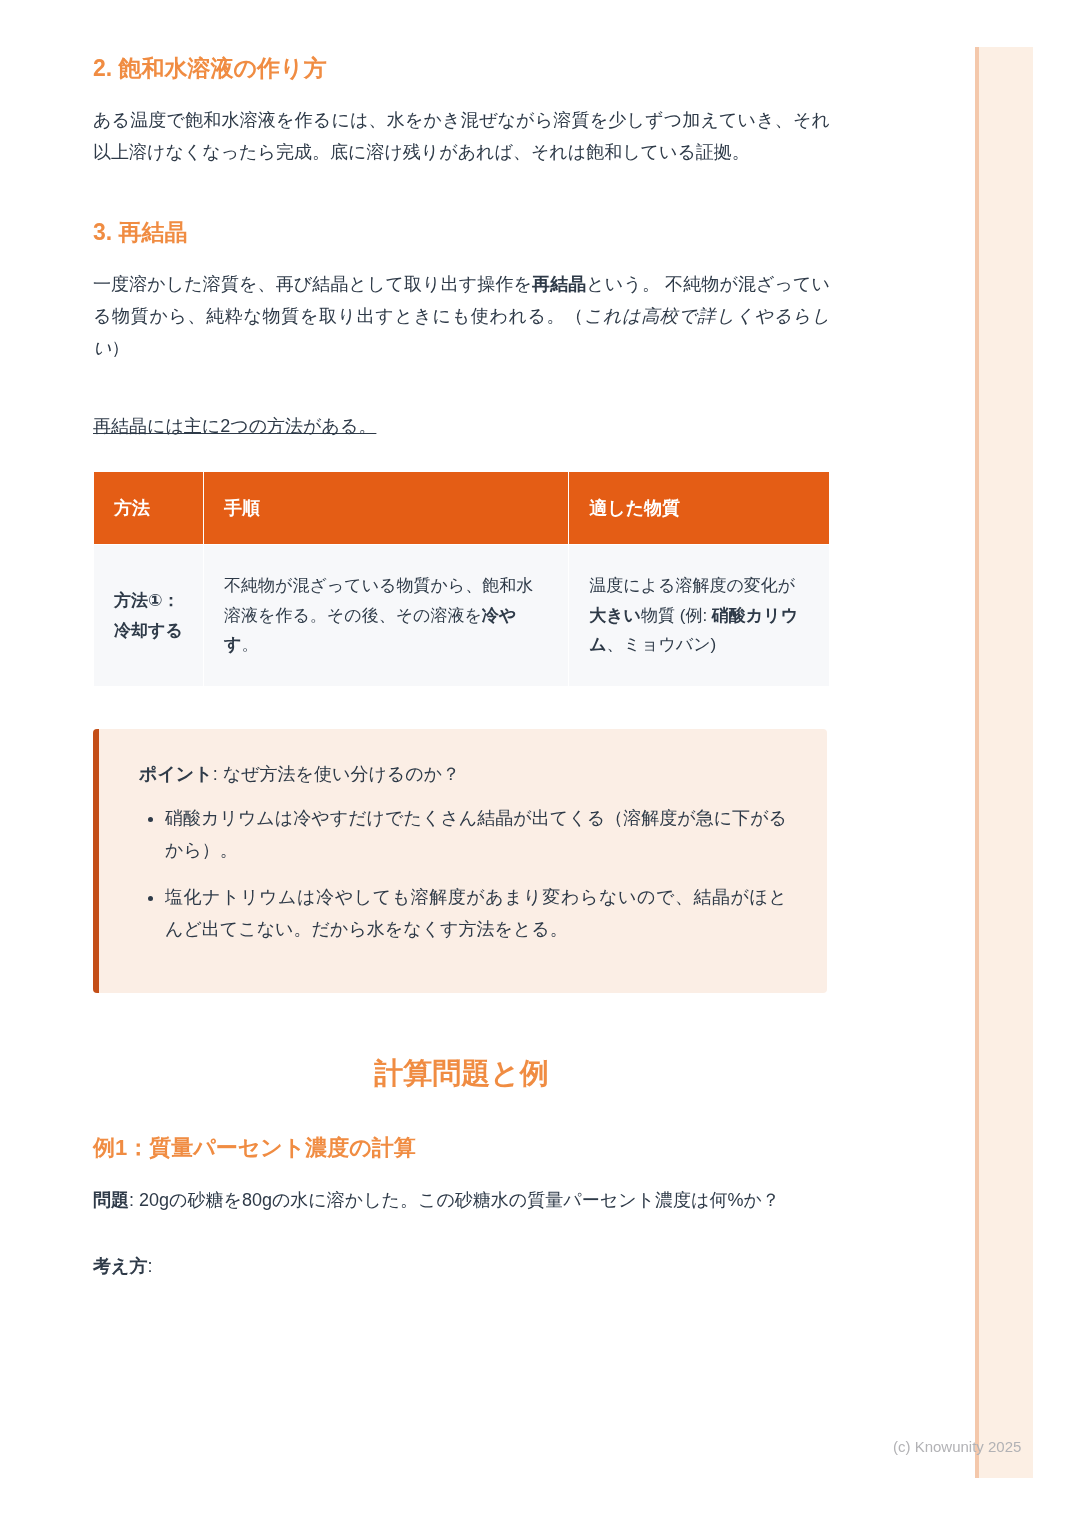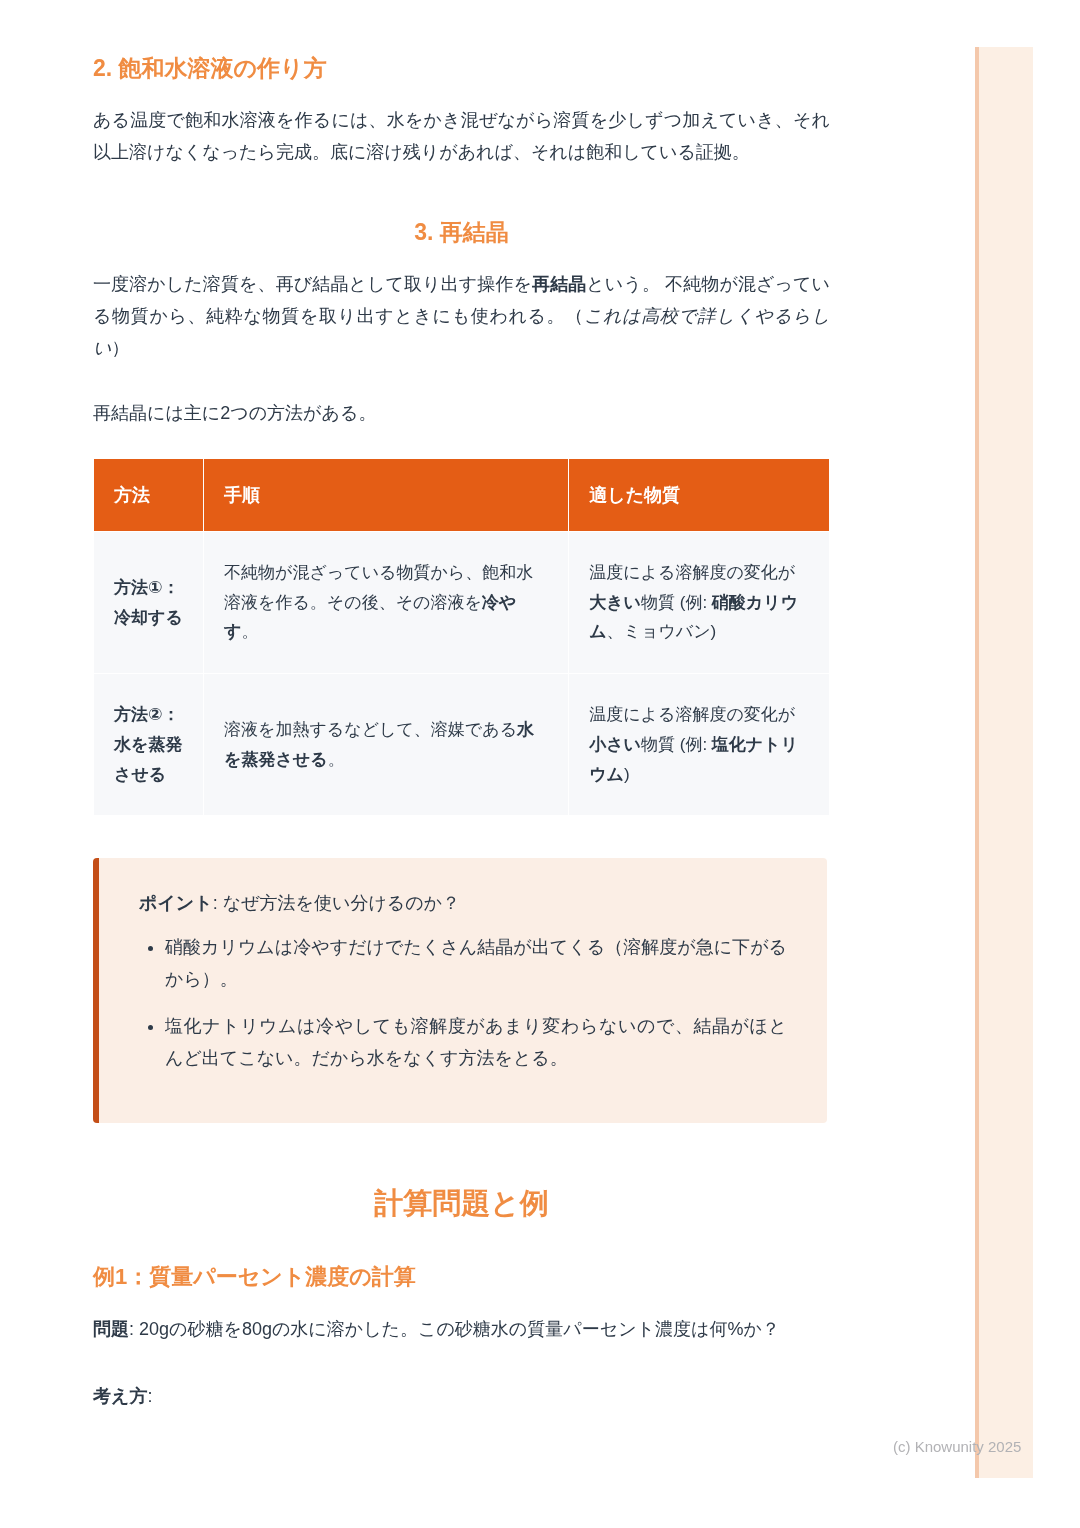--- a/index.html
+++ b/index.html
@@ -44,23 +44,23 @@
   .para {
     font-size: 18px;
     line-height: 1.78;
     text-align: justify;
   }
   .seg-bold { font-weight: 700; }
   .seg-italic { font-style: italic; }
 
   #sec2-heading { margin-top: 54px; }
   #sec2-para { margin-top: 20px; }
-  #sec3-heading { margin-top: 50px; text-align: center; }
+  #sec3-heading { margin-top: 50px; }
   #sec3-para1 { margin-top: 20px; }
-  #sec3-para2 { margin-top: 33px; }
+  #sec3-para2 { margin-top: 46px; text-decoration: underline; }
 
   .methods-table {
     margin-top: 29px;
     width: 100%;
     border-collapse: collapse;
     font-size: 17px;
   }
   .methods-table th, .methods-table td {
     border: 1.5px solid #ffffff;
     text-align: left;
@@ -153,25 +153,20 @@
         <th class="col-proc">手順</th>
         <th class="col-subst">適した物質</th>
       </tr>
     </thead>
     <tbody>
       <tr>
         <td><span class="seg-bold">方法①：冷却する</span></td>
         <td><span>不純物が混ざっている物質から、飽和水溶液を作る。その後、その溶液を</span><span class="seg-bold">冷やす</span><span>。</span></td>
         <td><span>温度による溶解度の変化が</span><span class="seg-bold">大きい</span><span>物質 (例: </span><span class="seg-bold">硝酸カリウム</span><span>、ミョウバン)</span></td>
       </tr>
-      <tr>
-        <td><span class="seg-bold">方法②：水を蒸発させる</span></td>
-        <td><span>溶液を加熱するなどして、溶媒である</span><span class="seg-bold">水を蒸発させる</span><span>。</span></td>
-        <td><span>温度による溶解度の変化が</span><span class="seg-bold">小さい</span><span>物質 (例: </span><span class="seg-bold">塩化ナトリウム</span><span>)</span></td>
-      </tr>
     </tbody>
   </table>
 
   <div class="callout">
     <div class="callout-title"><span class="seg-bold">ポイント</span><span>: なぜ方法を使い分けるのか？</span></div>
     <ul class="callout-list">
       <li>硝酸カリウムは冷やすだけでたくさん結晶が出てくる（溶解度が急に下がるから）。</li>
       <li>塩化ナトリウムは冷やしても溶解度があまり変わらないので、結晶がほとんど出てこない。だから水をなくす方法をとる。</li>
     </ul>
   </div>

